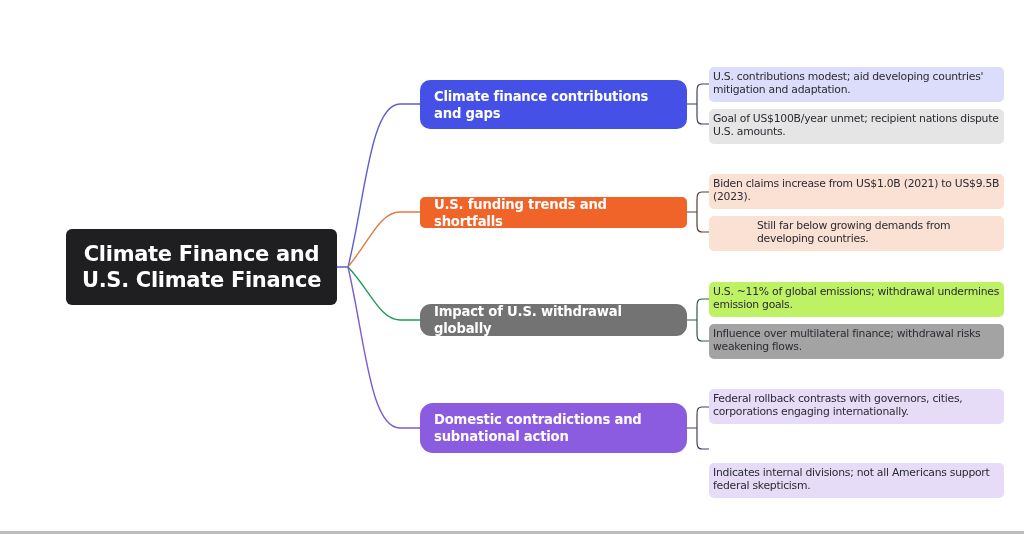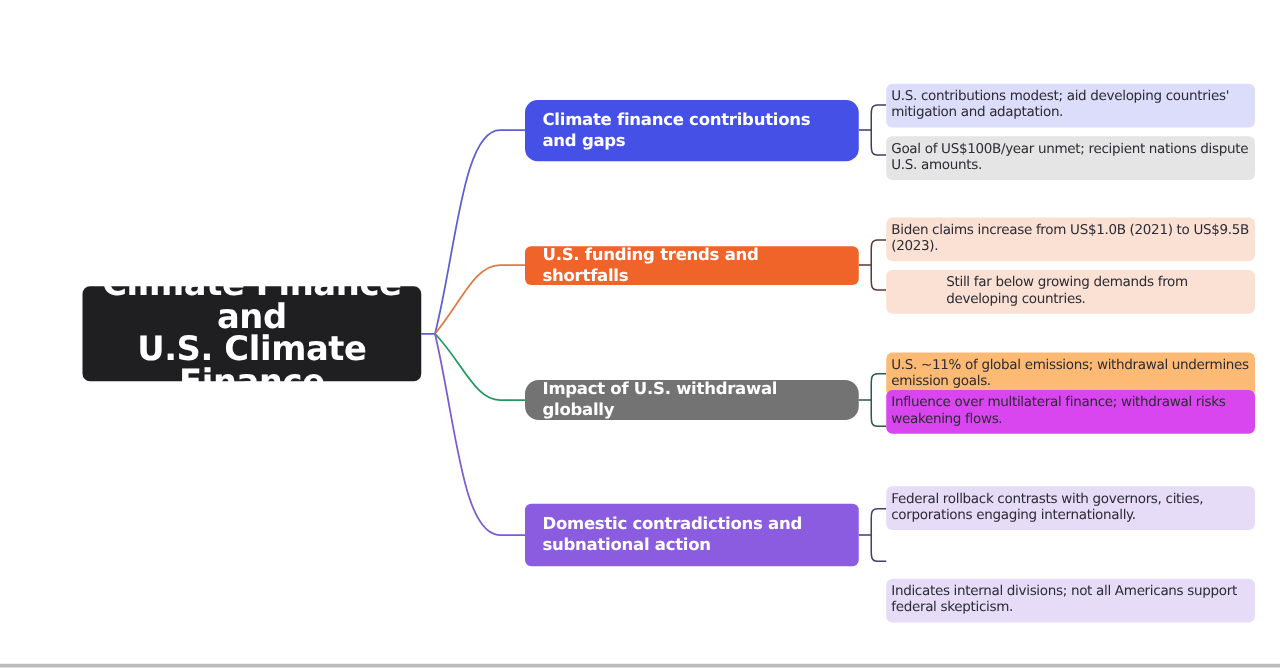--- a/index.html
+++ b/index.html
@@ -8,21 +8,21 @@
       background: #ffffff;
       font-family: "DejaVu Sans", "Liberation Sans", sans-serif;
     }
     .canvas { position: absolute; left: 0; top: 0; width: 1024px; height: 531px; }
     .bottom-rule { position: absolute; left: 0; top: 531px; width: 1024px; height: 3px; background: #bdbdbd; }
     svg.links { position: absolute; left: 0; top: 0; width: 1024px; height: 531px; }
     .root {
       position: absolute; left: 66px; top: 229px; width: 271px; height: 76px;
       background: #1f1f21; color: #ffffff; border-radius: 6px;
       display: flex; align-items: center; justify-content: center; text-align: center;
-      font-size: 27px; font-weight: bold; line-height: 26px; letter-spacing: -0.3px;
+      font-size: 21px; font-weight: bold; line-height: 26px; letter-spacing: -0.3px;
     }
     .branch {
       position: absolute; left: 420px; width: 267px; border-radius: 5px; color: #ffffff;
       font-size: 13.2px; font-weight: bold; line-height: 17px;
       display: flex; align-items: center; padding: 0 14px; box-sizing: border-box;
       letter-spacing: -0.2px;
     }
     .leaf {
       position: absolute; left: 709px; width: 295px; height: 35px; border-radius: 5px;
       font-size: 10.8px; line-height: 13px; color: #2b2b33;
@@ -72,28 +72,28 @@
   <div class="leaf" style="top:174px; background:#fbe0d4;">
     <span>Biden claims increase from US$1.0B (2021) to US$9.5B (2023).</span>
   </div>
   <div class="leaf" style="top:216px; background:#fbe0d4;padding-left:48px;">
     <span>Still far below growing demands from developing countries.</span>
   </div>
 
   <div class="branch" style="top:304px; height:32px; background:#737373;border-radius:11px;">
     <span>Impact of U.S. withdrawal globally</span>
   </div>
-  <div class="leaf" style="top:282px; background:#fdba74;">
+  <div class="leaf" style="top:282px; background:#bef264;">
     <span>U.S. ~11% of global emissions; withdrawal undermines emission goals.</span>
   </div>
-  <div class="leaf" style="top:312px; background:#d946ef;">
+  <div class="leaf" style="top:324px; background:#a3a3a3;">
     <span>Influence over multilateral finance; withdrawal risks weakening flows.</span>
   </div>
 
-  <div class="branch" style="top:403px; height:50px; background:#8c5ce0;">
+  <div class="branch" style="top:403px; height:50px; background:#8c5ce0;border-radius:13px;">
     <span>Domestic contradictions and subnational action</span>
   </div>
   <div class="leaf" style="top:389px; background:#e6dcf8;">
     <span>Federal rollback contrasts with governors, cities, corporations engaging internationally.</span>
   </div>
   <div class="leaf" style="top:431px; background:#e6dcf8;margin-top:32px;">
     <span>Indicates internal divisions; not all Americans support federal skepticism.</span>
   </div>
 </div>
 

